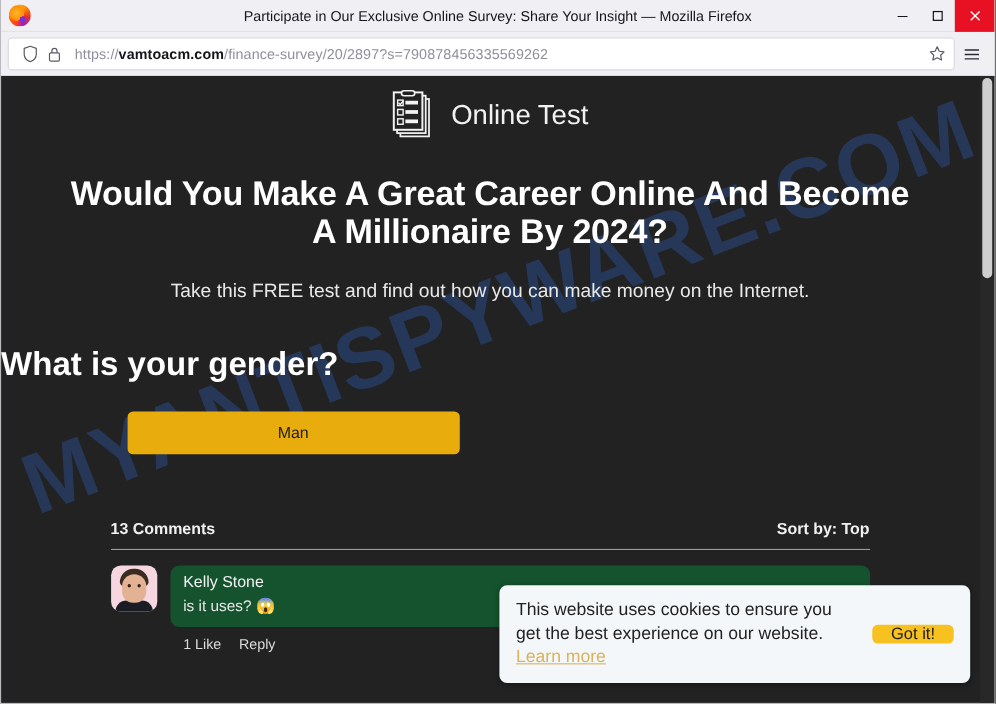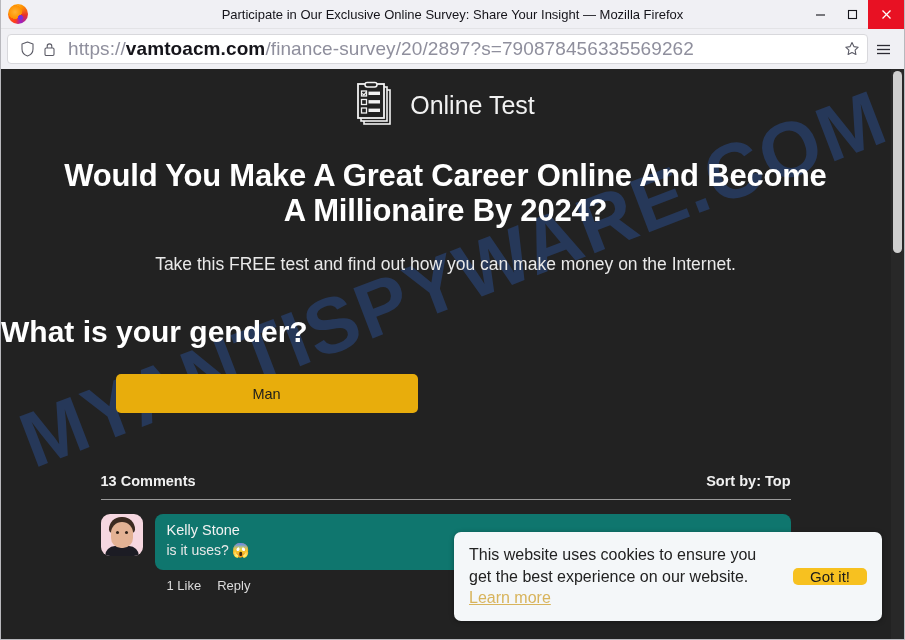--- a/index.html
+++ b/index.html
@@ -85,21 +85,21 @@
     border: 1px solid #d8d8dc;
     overflow: hidden;
   }
   .chrome-icon {
     width: 22px; height: 22px;
     display: flex; align-items: center; justify-content: center;
     flex: 0 0 auto;
     color: #5b5b66;
   }
   .urltext {
-    font-size: 19px;
+    font-size: 13px;
     margin-left: 8px;
     white-space: nowrap;
     overflow: hidden;
     color: #8f8f9d;
     letter-spacing: 0.1px;
   }
   .urltext .scheme { color: #8f8f9d; }
   .urltext .host { color: #15141a; font-weight: bold; }
   .urltext .path { color: #8f8f9d; }
   .star-btn { margin-left: auto; }
@@ -231,21 +231,21 @@
     background: #2e2018; border-radius: 50%;
   }
   .avatar .eyeL { left: 15px; }
   .avatar .eyeR { left: 24px; }
   .avatar .body {
     position: absolute; left: 4px; bottom: -2px; width: 34px; height: 12px;
     background: #1c1c24; border-radius: 10px 10px 0 0;
   }
   .comment-body { flex: 1; min-width: 0; }
   .bubble {
-    background: #0f766e;
+    background: #14532d;
     border-radius: 8px;
     padding: 7px 12px 9px;
   }
   .c-author { color: #f2f2f2; font-size: 14.5px; line-height: 1.35; }
   .c-text { color: #e8e8e8; font-size: 14px; line-height: 1.4; }
   .c-actions {
     display: flex;
     gap: 16px;
     padding: 8px 2px 0 12px;
     font-size: 13px;

